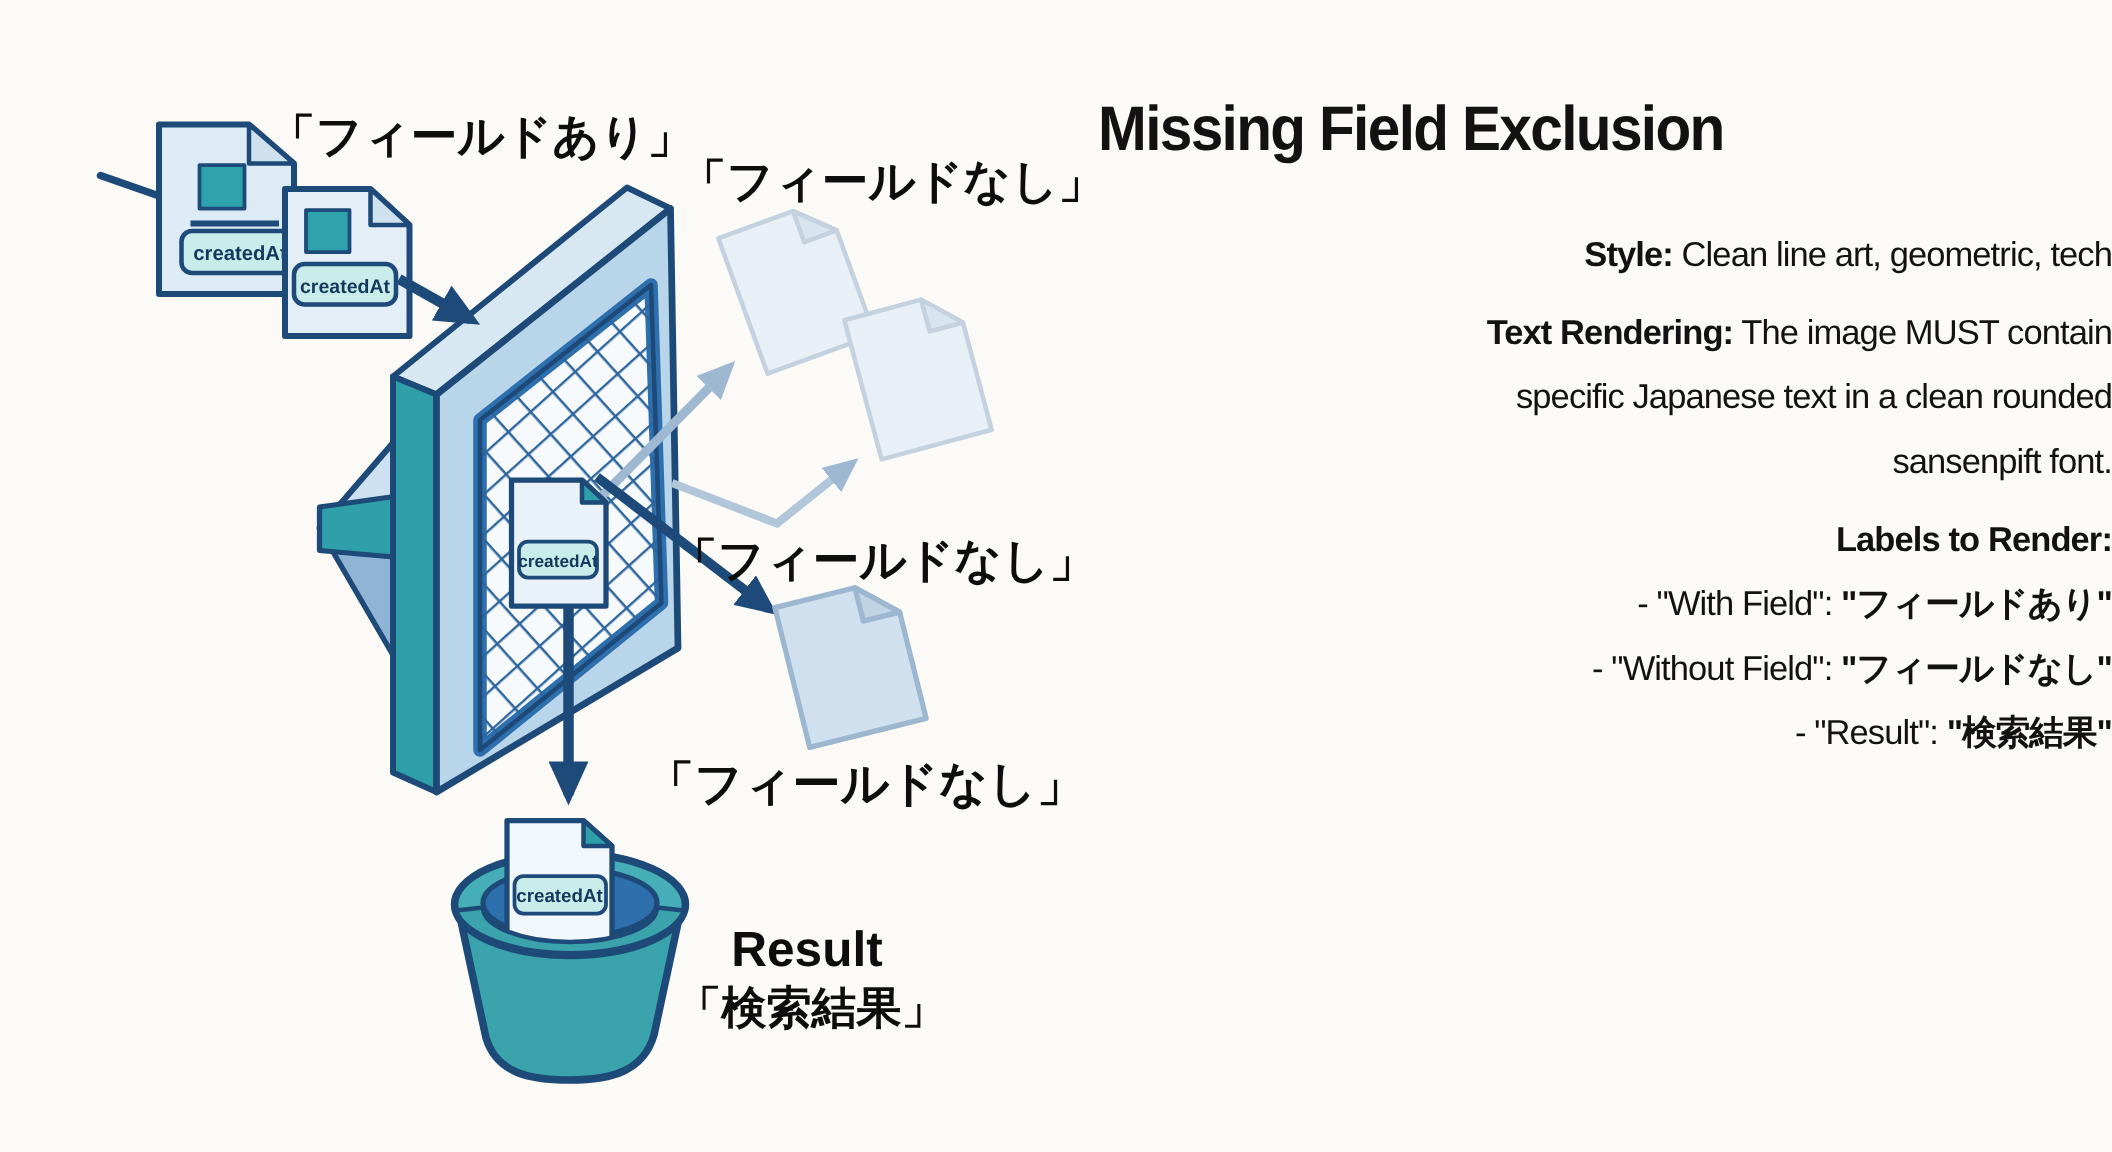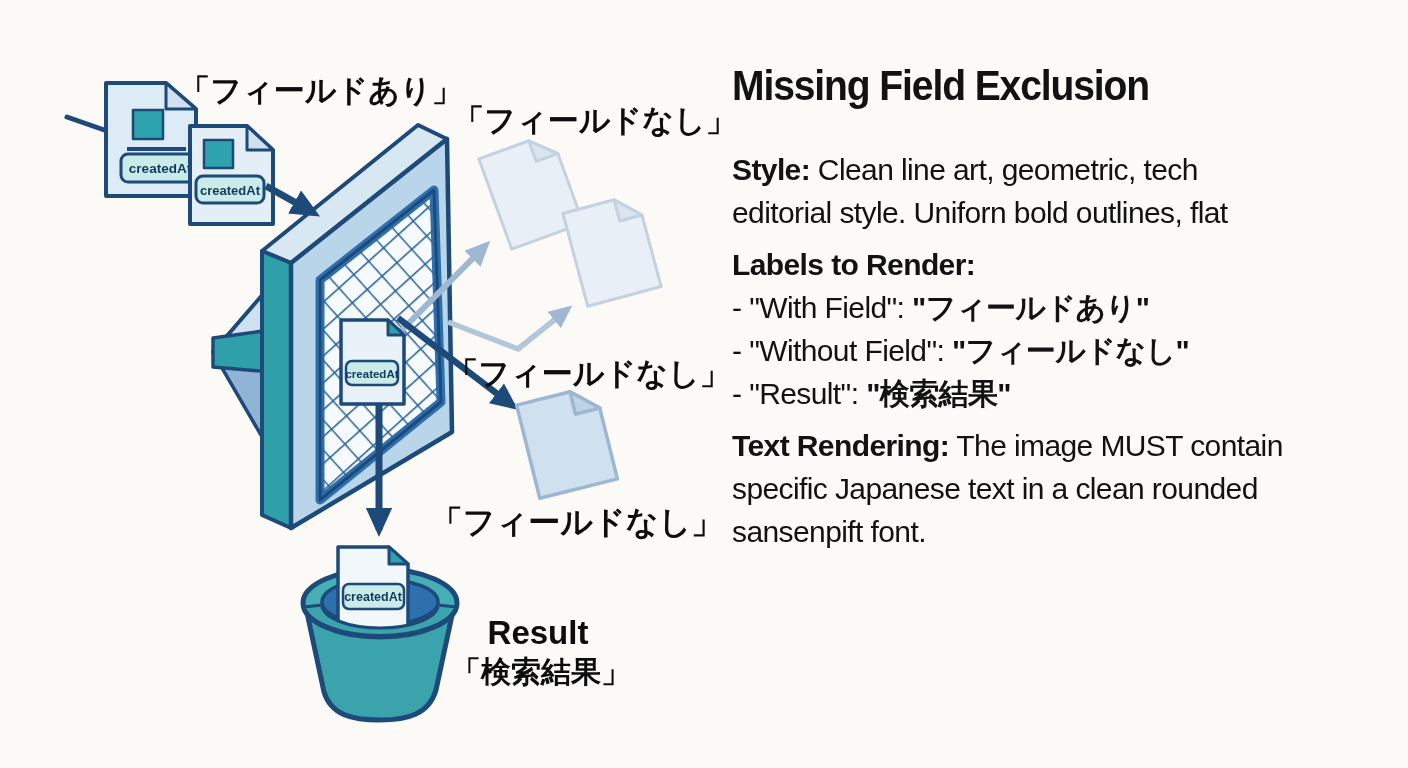--- a/index.html
+++ b/index.html
@@ -2,22 +2,22 @@
 <html><head>
 <meta charset="utf-8">
 <style>
   html,body{margin:0;padding:0;}
   .stage{position:relative;width:1408px;height:768px;background:#fbfaf7;overflow:hidden;
          font-family:"Liberation Sans",sans-serif;}
   .diagram{position:absolute;left:0;top:0;}
   .panel{position:absolute;left:732px;top:62px;width:676px;color:#121212;}
   .title{font-size:42px;font-weight:700;letter-spacing:-1.2px;line-height:48px;
          margin:0 0 38px 0;transform:scaleX(.93);transform-origin:left center;white-space:nowrap;}
-  .para{font-size:30px;line-height:43px;font-weight:500;letter-spacing:-0.6px;
-        margin:0 0 9px 0;}
+  .para{font-size:23px;line-height:43px;font-weight:500;letter-spacing:-0.6px;
+        margin:0 0 9px 0;text-align:right;}
   .line{white-space:pre-wrap;}
   .b{font-weight:700;}
   .jp{font-weight:700;}
   svg text{font-family:"Liberation Sans",sans-serif;}
   .jlabel{font-weight:700;fill:#0d0d0d;}
   .badge-text{font-weight:700;fill:#12395c;}
 </style>
 </head>
 <body>
 
@@ -116,31 +116,30 @@
     <text x="577" y="533" text-anchor="middle" font-size="32" class="jlabel">「フィールドなし」</text>
     <text x="538" y="644" text-anchor="middle" font-size="33" class="jlabel">Result</text>
     <text x="541" y="682" text-anchor="middle" font-size="30" class="jlabel">「検索結果」</text>
   </svg>
 
   <div class="panel">
     <h1 class="title">Missing Field Exclusion</h1>
 
     <div class="para">
       <div class="line"><span class="b">Style:</span><span> Clean line art, geometric, tech</span></div>
-      <div class="line">editorial style. Uniforn bold outlines, flat</div>
     </div>
 
+
+    <div class="para">
+      <div class="line"><span class="b">Text Rendering:</span><span> The image MUST contain</span></div>
+      <div class="line">specific Japanese text in a clean rounded</div>
+      <div class="line">sansenpift font.</div>
+    </div>
 
     <div class="para">
       <div class="line b">Labels to Render:</div>
       <div class="line"><span>- "With Field": </span><span class="jp">"フィールドあり"</span></div>
       <div class="line"><span>- "Without Field": </span><span class="jp">"フィールドなし"</span></div>
       <div class="line"><span>- "Result": </span><span class="jp">"検索結果"</span></div>
     </div>
-
-    <div class="para">
-      <div class="line"><span class="b">Text Rendering:</span><span> The image MUST contain</span></div>
-      <div class="line">specific Japanese text in a clean rounded</div>
-      <div class="line">sansenpift font.</div>
-    </div>
   </div>
 
 </div>
 
 </body></html>

